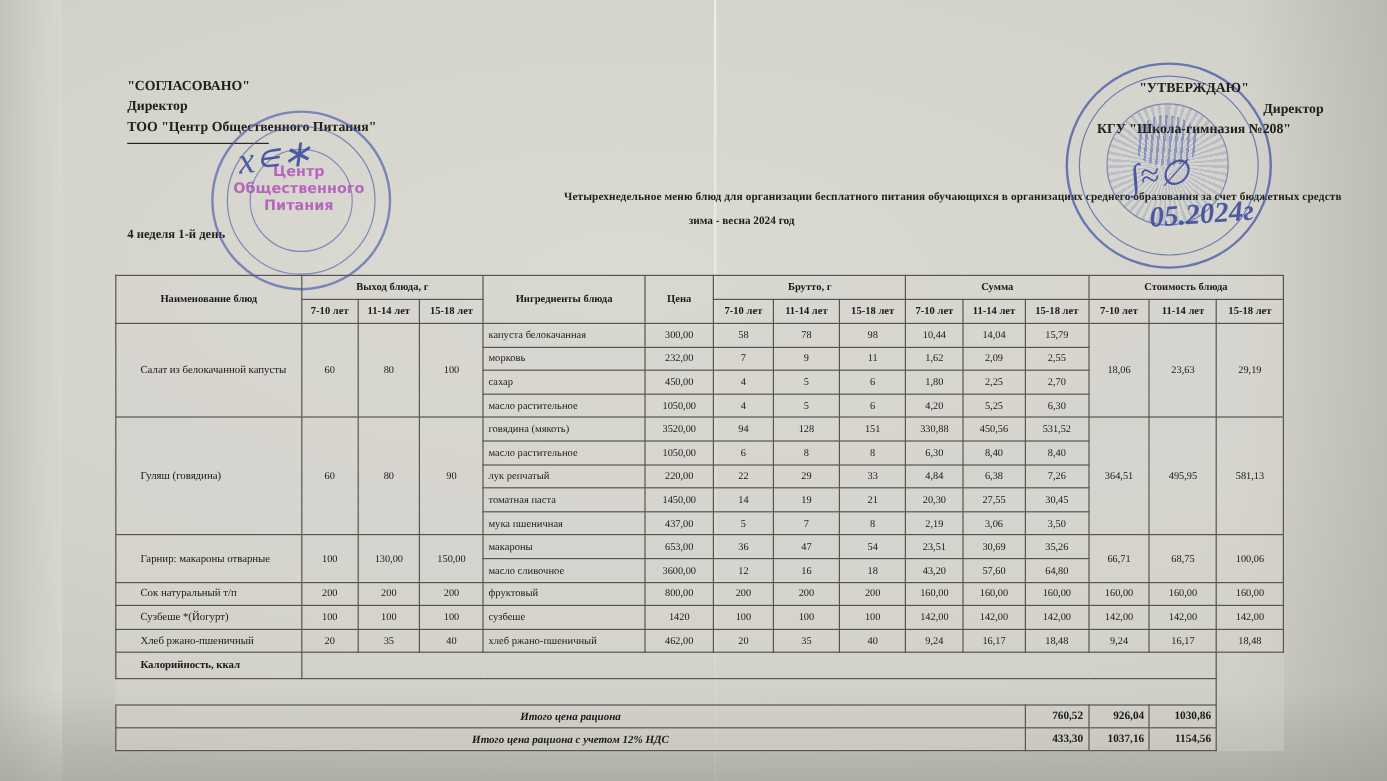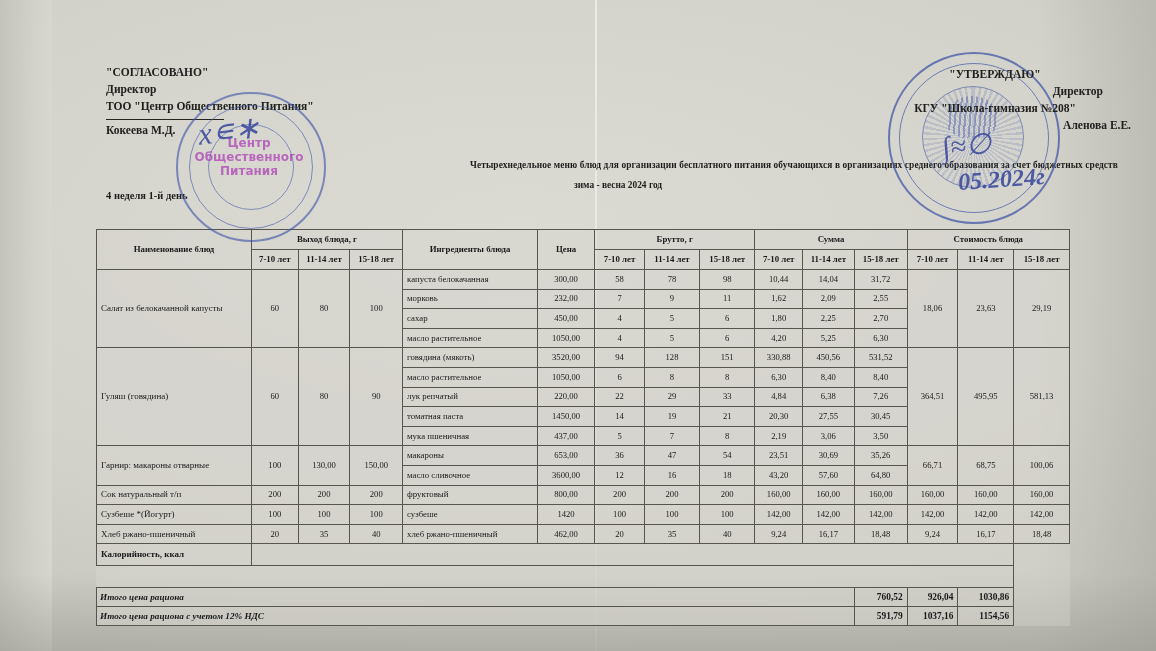--- a/index.html
+++ b/index.html
@@ -124,54 +124,52 @@
     padding:1px 3px;
     line-height:11px;
     vertical-align:middle;
     background:rgba(214,213,206,.30);
   }
   thead th{
     text-align:center;font-weight:bold;font-size:8.8px;
     height:17px;
   }
   td.c{text-align:center;}
-  td.dish{text-align:left;font-size:9px;padding-left:4px;}
+  td.dish{text-align:left;font-size:9px;padding-left:20px;}
   td.ing{text-align:left;font-size:8.8px;padding-left:4px;margin-left:13px;}
   tr.datarow td{height:16.6px;}
   td.money{text-align:center;}
   td.blank{background:rgba(212,211,204,.28);}
   .cal td{height:19px;font-weight:bold;}
   .spacer td{height:19px;border-left-color:transparent;}
-  .tot td{height:16px;font-style:italic;font-weight:bold;font-size:9.2px;}
+  .tot td{height:16px;font-style:italic;font-weight:bold;font-size:9.2px;text-align:center;}
   .tot td.num{font-style:normal;text-align:right;padding-right:4px;font-weight:bold;font-size:9.4px;}
 </style>
 </head>
 <body>
 
 <div id="paper"></div>
 <div class="sheet-fold"></div>
 <div class="edge-bottom"></div>
 
 <div class="hdr-left">
   <div>"СОГЛАСОВАНО"</div>
   <div>Директор</div>
   <div>ТОО "Центр Общественного Питания"</div>
   <span class="sigline"></span>
-  <div>Кокеева М.Д.</div>
 </div>
 
 <div class="stamp stamp-l"></div>
 <div class="stamp-l-txt">Центр Общественного Питания</div>
 <div class="ink sig-l">x∊∗</div>
 
 <div class="hdr-right">
   <div class="r1">"УТВЕРЖДАЮ"</div>
   <div class="r2">Директор</div>
   <div class="r3">КГУ "Школа-гимназия №208"</div>
-  <div class="r5">Аленова Е.Е.</div>
 </div>
 
 <div class="stamp stamp-r"></div>
 <div class="stamp-r-inner"></div>
 <div class="stamp-r-sun"></div>
 <div class="ink sig-r">∫≈∅</div>
 <div class="ink date-r">05.2024г</div>
 
 <div class="doc-title">Четырехнедельное меню блюд для организации бесплатного питания обучающихся в организациях среднего образования за счет бюджетных средств</div>
 <div class="doc-sub">зима - весна 2024 год</div>
@@ -209,21 +207,21 @@
         <td class="c" rowspan="4">60</td>
         <td class="c" rowspan="4">80</td>
         <td class="c" rowspan="4">100</td>
         <td class="ing">капуста белокачанная</td>
         <td class="c">300,00</td>
         <td class="c">58</td>
         <td class="c">78</td>
         <td class="c">98</td>
         <td class="c">10,44</td>
         <td class="c">14,04</td>
-        <td class="c">31,72</td>
+        <td class="c">15,79</td>
         <td class="c money" rowspan="4">18,06</td>
         <td class="c money" rowspan="4">23,63</td>
         <td class="c money" rowspan="4">29,19</td>
       </tr>
       <tr class="datarow">
         <td class="ing">морковь</td>
         <td class="c">232,00</td>
         <td class="c">7</td>
         <td class="c">9</td>
         <td class="c">11</td>
@@ -394,18 +392,18 @@
         <td class="blank" colspan="14"></td>
       </tr>
       <tr class="tot">
         <td colspan="11">Итого цена рациона</td>
         <td class="num">760,52</td>
         <td class="num">926,04</td>
         <td class="num">1030,86</td>
       </tr>
       <tr class="tot">
         <td colspan="11">Итого цена рациона с учетом 12% НДС</td>
-        <td class="num">591,79</td>
+        <td class="num">433,30</td>
         <td class="num">1037,16</td>
         <td class="num">1154,56</td>
       </tr>
     </tbody>
 </table>
 
 </body></html>

